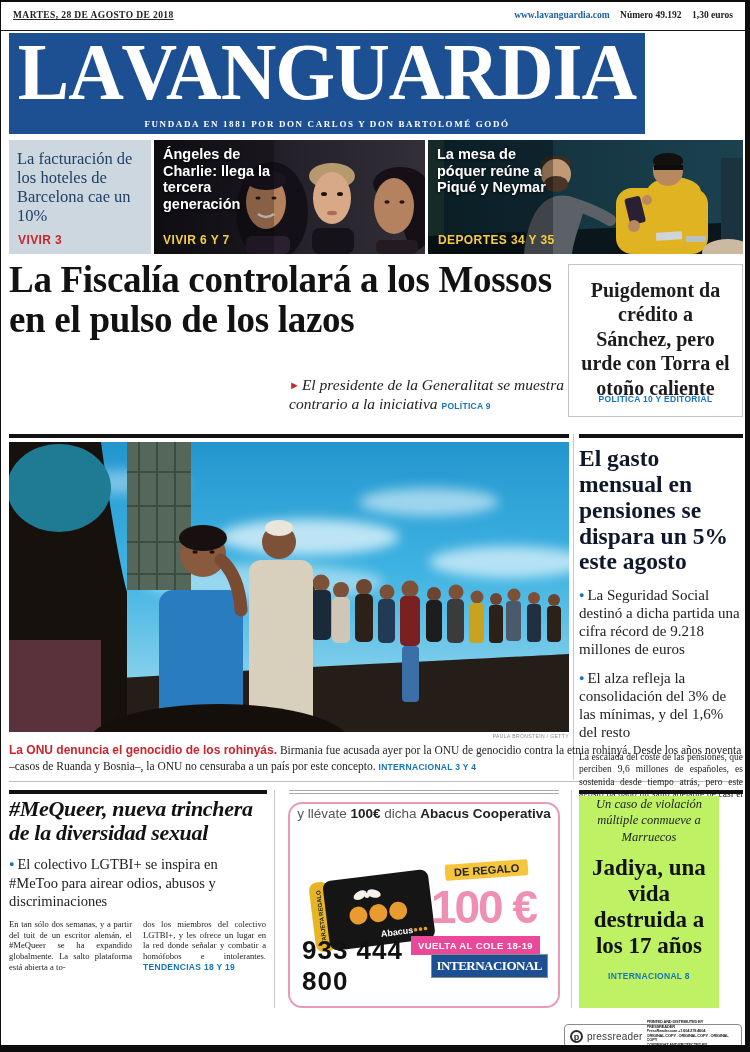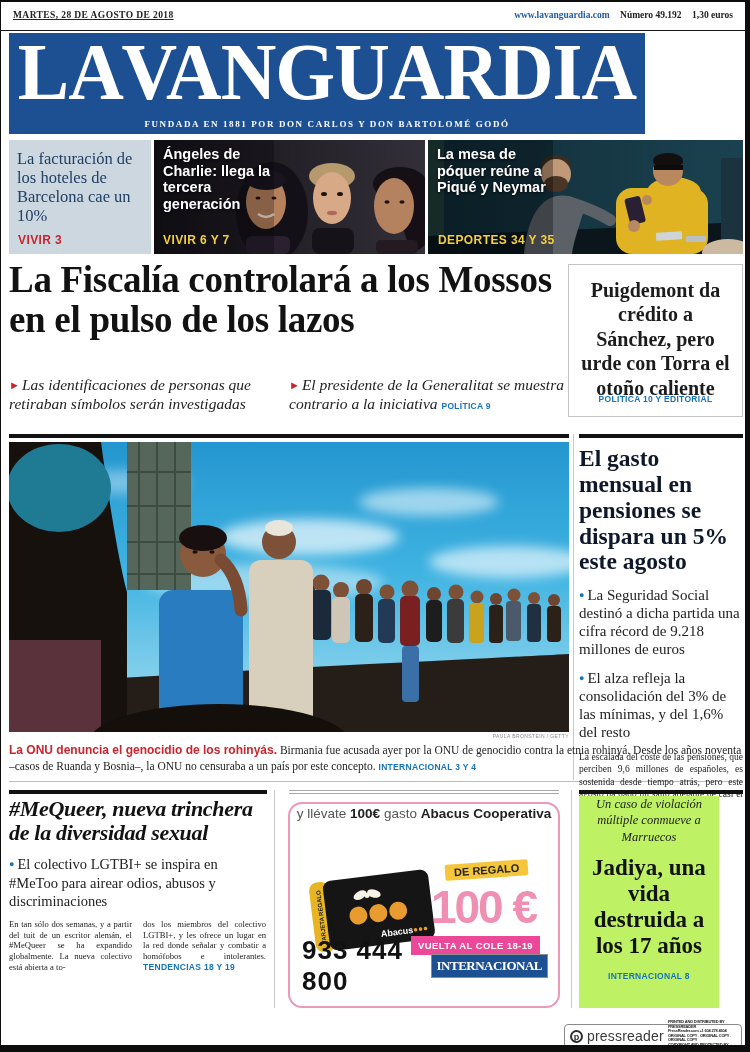--- a/index.html
+++ b/index.html
@@ -88,21 +88,21 @@
   
   .jad{left:578px;top:794px;width:140px;height:212px;background:#bef264;text-align:center;}
   .jad .k{font-style:italic;font-size:12.5px;line-height:1.3;color:#222;padding:0 10px;}
   .jad .h{margin-top:10px;font-weight:bold;font-size:23px;line-height:1.13;color:#121212;}
   .jad .s{margin-top:12px;}
   
   .prbox{left:563px;top:1022px;width:178px;height:24px;border:1px solid #8a8a8a;border-radius:4px;
       background:#fff;display:flex;align-items:center;padding:0 5px;gap:4px;font-family:"Liberation Sans",sans-serif;}
   .prcircle{width:13px;height:13px;border:2px solid #2e2e2e;border-radius:50%;color:#2e2e2e;
       font-weight:bold;font-size:9px;line-height:10px;text-align:center;flex:none;}
-  .prname{font-size:14px;color:#3a3a3a;letter-spacing:.2px;}
+  .prname{font-size:10px;color:#3a3a3a;letter-spacing:.2px;}
   .prinfo{font-size:4px;line-height:4.6px;letter-spacing:-.2px;color:#222;font-weight:bold;width:84px;overflow:hidden;}
   .bottombar{left:0;right:0;bottom:0;height:7px;background:#0d0d0d;}
 </style>
 </head>
 <body>
 
 <div id="page">
 
   <div class="abs topbar-left">MARTES, 28 DE AGOSTO DE 2018</div>
   <div class="abs topbar-right">
@@ -184,23 +184,20 @@
       <rect x="228" y="92" width="26" height="8" rx="1" fill="#cfd4d6" transform="rotate(-4 241 96)"></rect>
       <rect x="258" y="96" width="20" height="6" rx="1" fill="#b9c0c4"></rect>
       <ellipse cx="300" cy="112" rx="26" ry="13" fill="#cbb9a2"></ellipse>
       <rect x="0" y="0" width="125" height="114" fill="#000" opacity="0.3"></rect>
     </svg>
     <div class="toverlay" style="width:130px;">La mesa de póquer reúne a Piqué y Neymar</div>
     <div class="tlabel yellow" style="left:10px;">DEPORTES 34 Y 35</div>
   </div>
 
   <div class="abs lead-headline">La Fiscalía controlará a los Mossos en el pulso de los lazos</div>
-  <div class="abs lead-bullet lb1">
-    <span class="arrow">►</span><span>Las identificaciones de personas que retiraban símbolos serán investigadas</span>
-  </div>
   <div class="abs lead-bullet lb2">
     <span class="arrow">►</span><span>El presidente de la Generalitat se muestra contrario a la iniciativa</span>
     <span class="seclabel blue">POLÍTICA 9</span>
   </div>
 
   <div class="abs puig">
     <div class="h">Puigdemont da crédito a Sánchez, pero urde con Torra el otoño caliente</div>
     <div class="s seclabel blue">POLÍTICA 10 Y EDITORIAL</div>
   </div>
 
@@ -307,31 +304,31 @@
   <div class="abs rule" style="left:578px;top:788px;width:164px;"></div>
   <div class="abs vline" style="left:273px;top:788px;height:218px;"></div>
   <div class="abs vline" style="left:570px;top:788px;height:218px;"></div>
 
   <div class="abs mq">
     <div class="h">#MeQueer, nueva trinchera de la diversidad sexual</div>
     <div class="sub">
       <span class="dot">●</span><span>El colectivo LGTBI+ se inspira en #MeToo para airear odios, abusos y discriminaciones</span>
     </div>
     <div class="cols">
-      <div class="col">En tan sólo dos semanas, y a partir del tuit de un escritor alemán, el #MeQueer se ha expandido globalmente. La nueva colectivo está abierta a to-</div>
+      <div class="col">En tan sólo dos semanas, y a partir del tuit de un escritor alemán, el #MeQueer se ha expandido globalmente. La salto plataforma está abierta a to-</div>
       <div class="col">
         <span>dos los miembros del colectivo LGTBI+, y les ofrece un lugar en la red donde señalar y combatir a homófobos e intolerantes. </span><span class="seclabel blue">TENDENCIAS 18 Y 19</span>
       </div>
     </div>
   </div>
 
   <div class="abs admarker"></div>
   <div class="abs ad">
     <div class="l2">
-      <span>y llévate </span><b>100€</b><span> gasto </span><b>Abacus Cooperativa</b>
+      <span>y llévate </span><b>100€</b><span> dicha </span><b>Abacus Cooperativa</b>
     </div>
     <svg class="adcard" viewBox="0 0 150 98">
       <g transform="rotate(-7 75 49)">
         <rect x="16" y="14" width="20" height="70" rx="8" fill="#e7b524"></rect>
         <rect x="30" y="14" width="106" height="70" rx="8" fill="#151515"></rect>
         <text x="-76" y="27" transform="rotate(-90)" font-size="6" font-weight="bold" fill="#1a1a1a" font-family="Liberation Sans, sans-serif">TARJETA REGALO</text>
         <ellipse cx="66" cy="32" rx="7" ry="4" fill="#f5f2ea" transform="rotate(-22 66 32)"></ellipse>
         <ellipse cx="80" cy="32" rx="7" ry="4" fill="#f5f2ea" transform="rotate(22 80 32)"></ellipse>
         <circle cx="73" cy="33" r="2.6" fill="#f5f2ea"></circle>
         <circle cx="62" cy="52" r="9" fill="#e89b2e"></circle>

